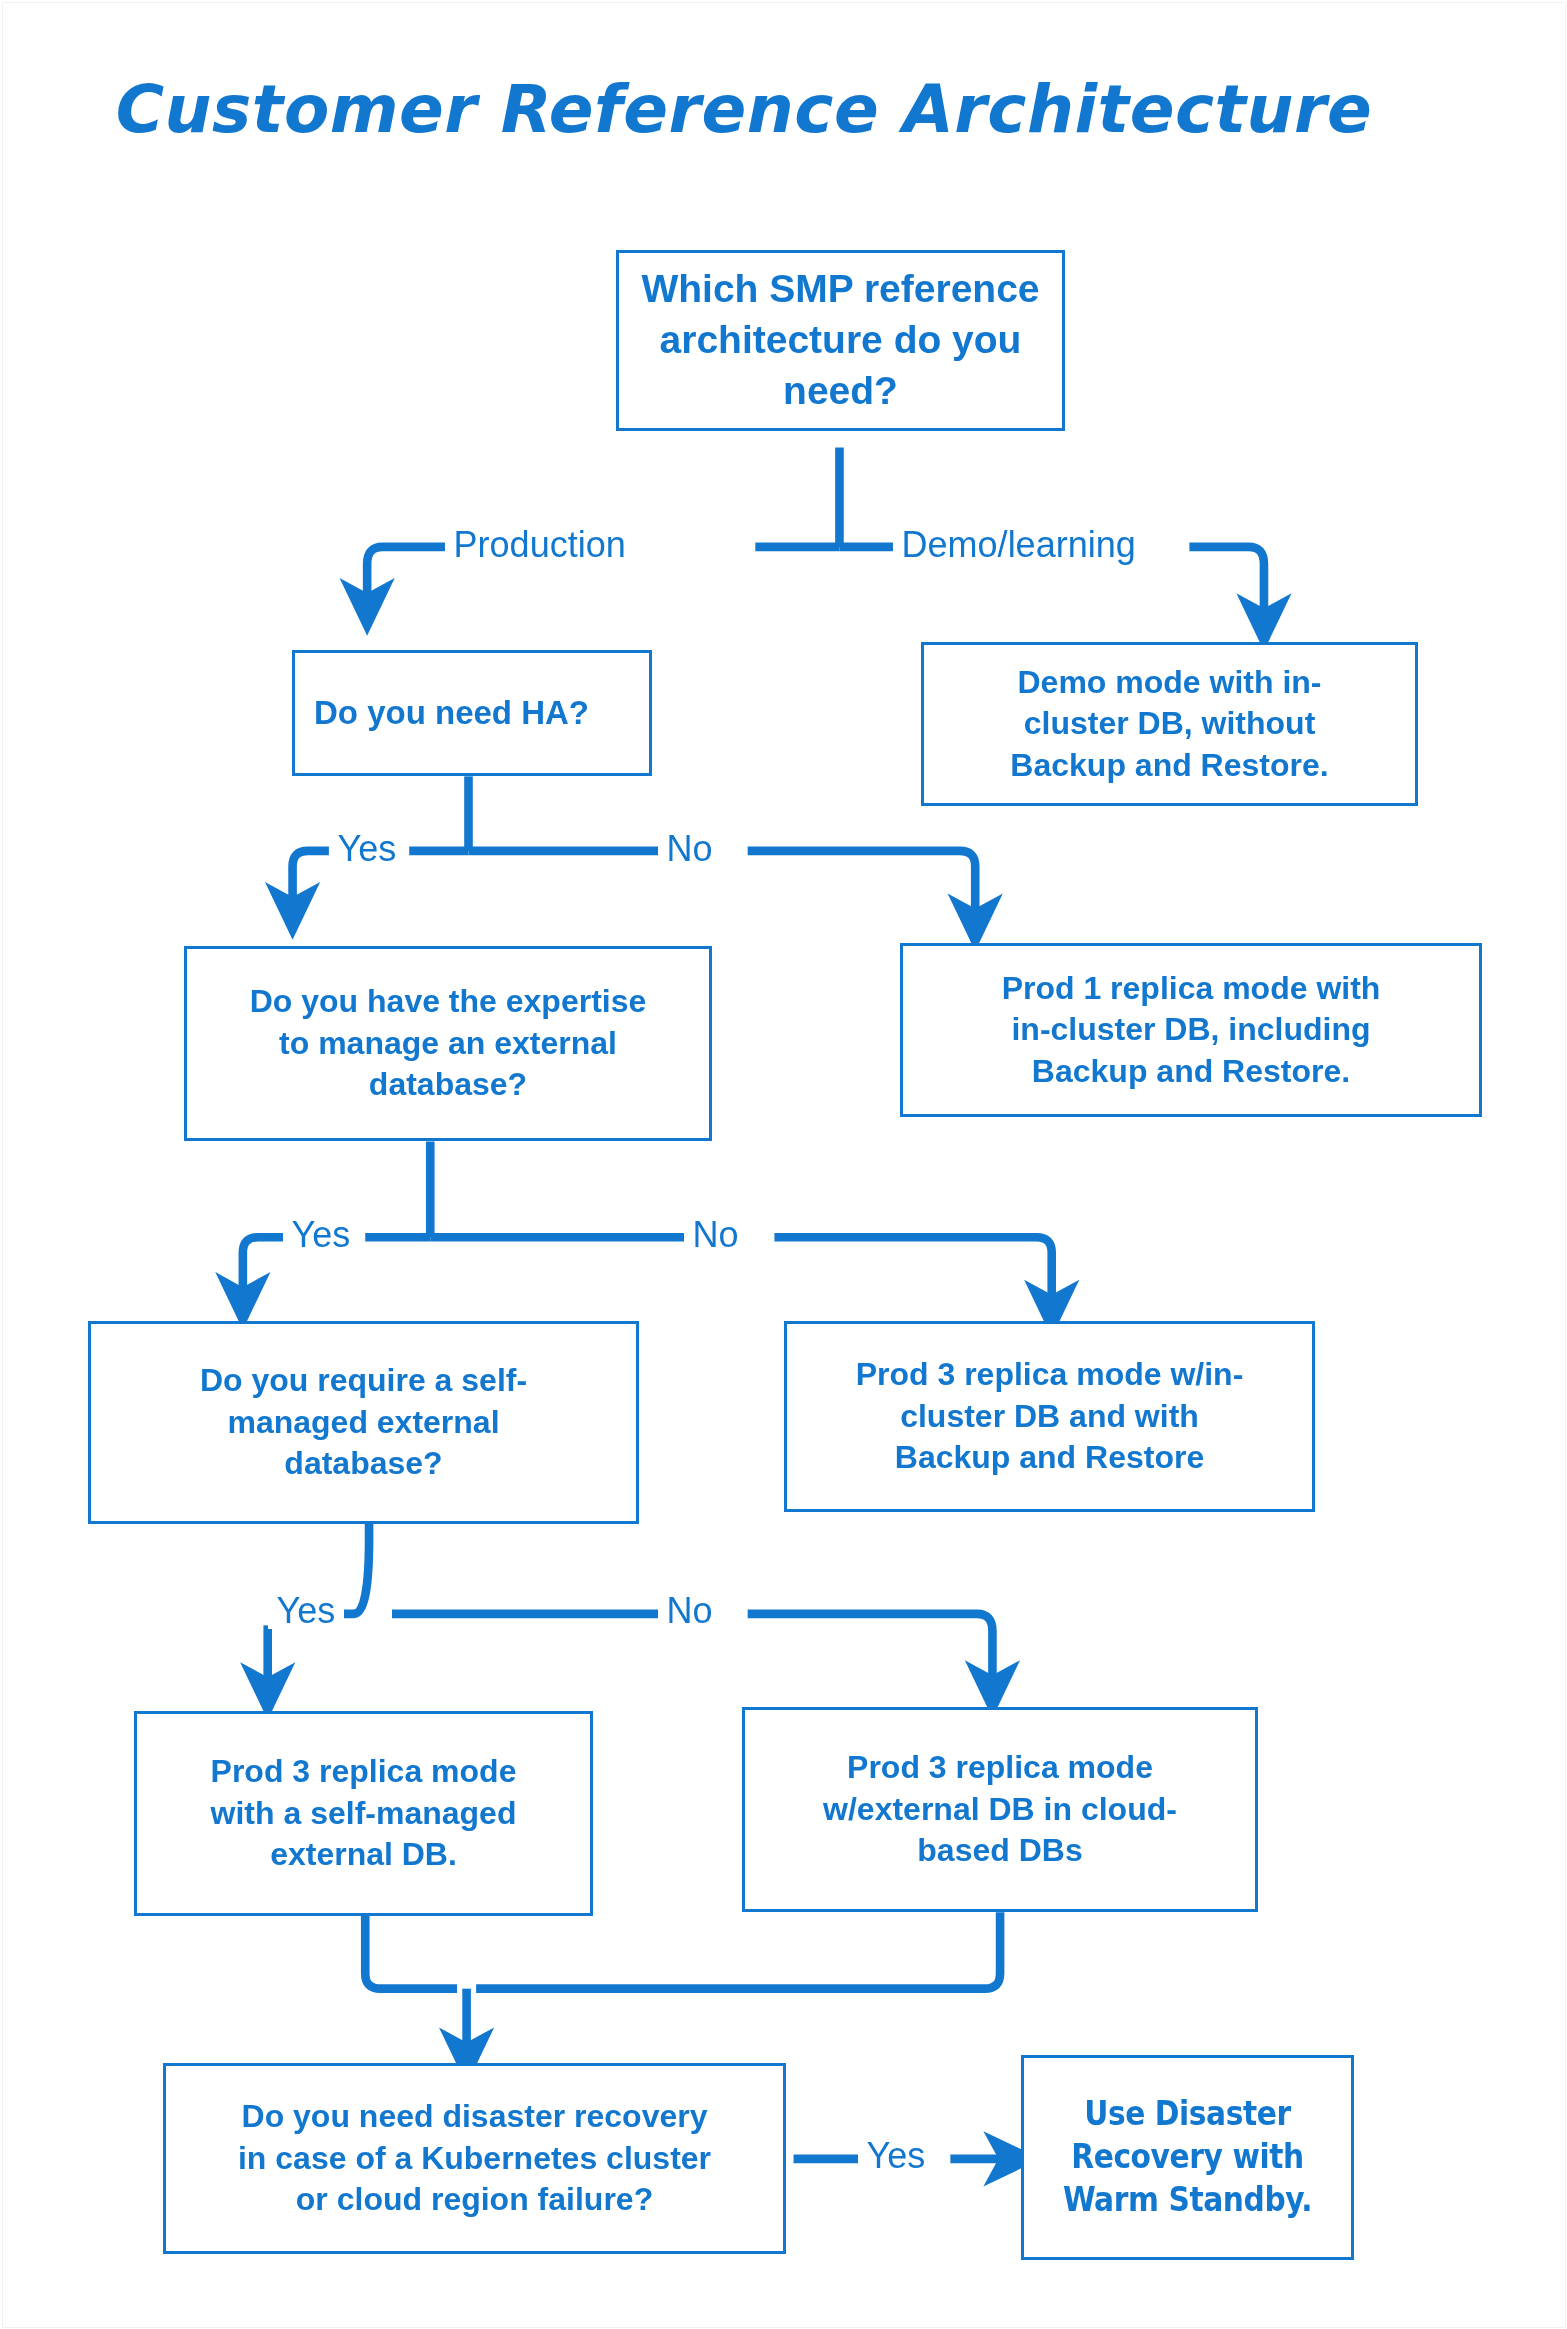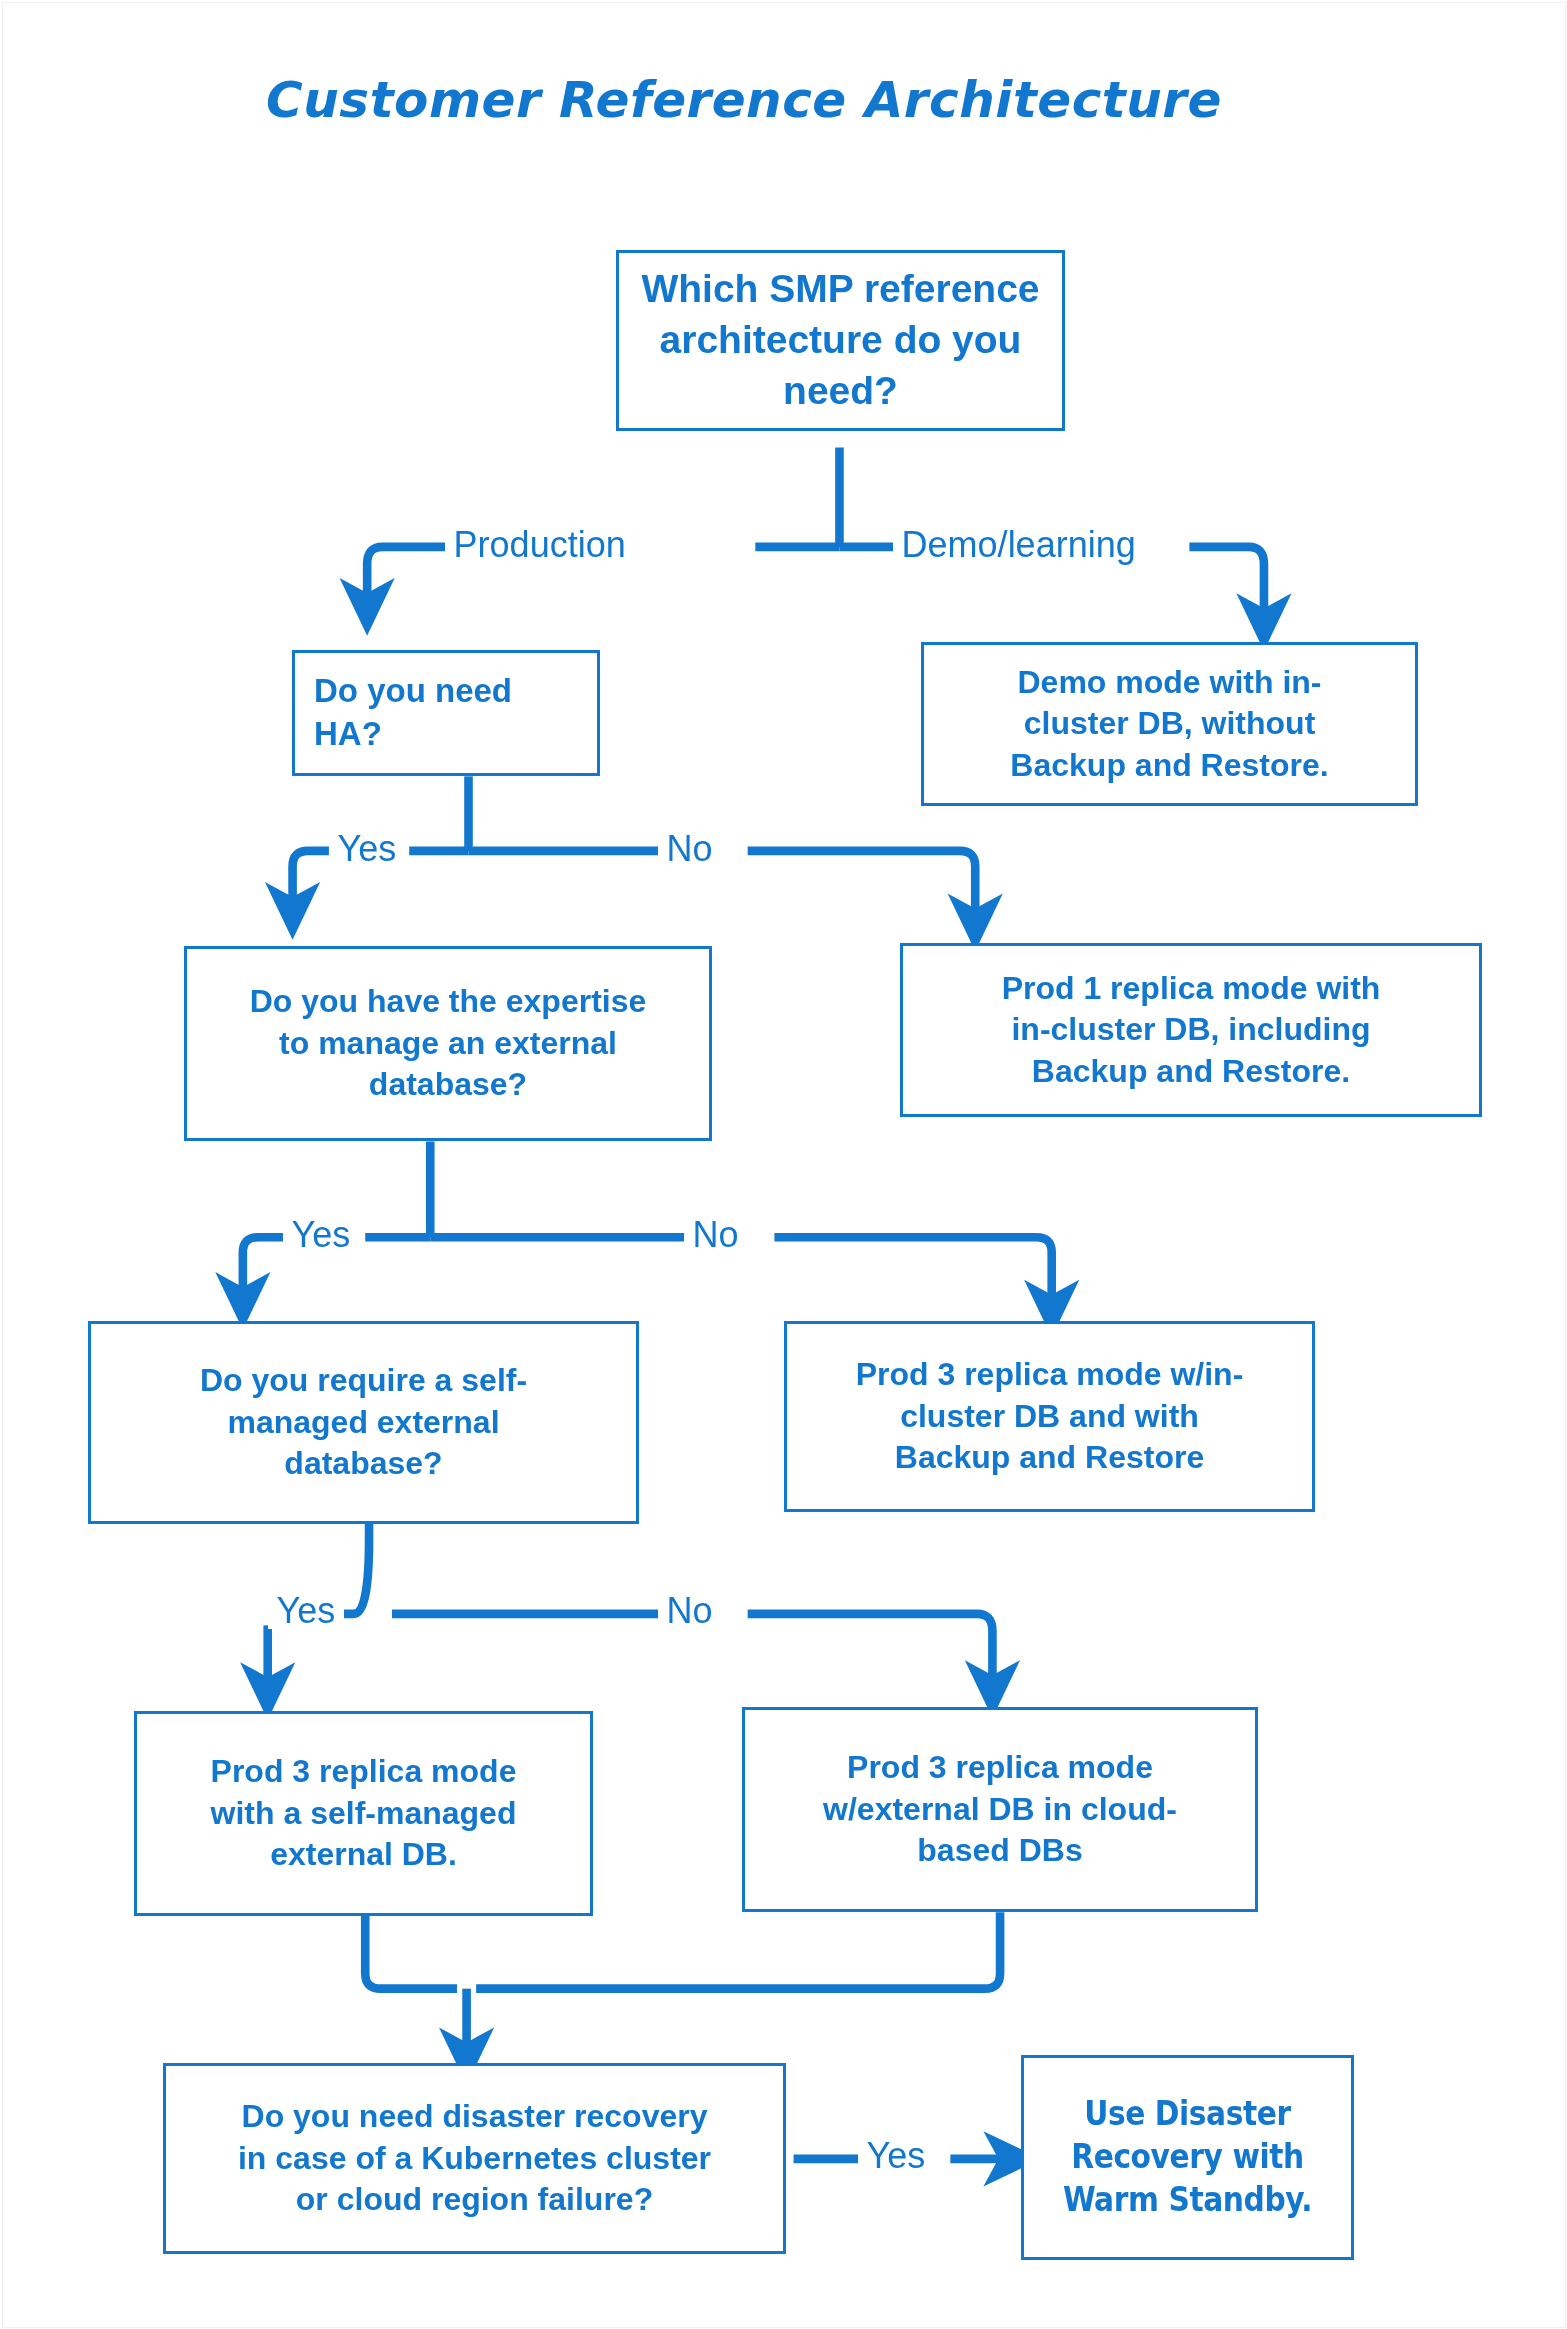--- a/index.html
+++ b/index.html
@@ -28,21 +28,21 @@
     width: 1568px; height: 2330px;
   }
   .title {
     position: absolute;
     left: 0;
     top: 71px;
     width: 1488px;
     text-align: center;
     color: #1277CE;
     font-family: "DejaVu Sans", sans-serif;
-    font-size: 50px;
+    font-size: 66px;
     font-weight: 700;
     font-style: italic;
     letter-spacing: 0.5px;
     white-space: nowrap;
   }
   .node {
     position: absolute;
     box-sizing: border-box;
     border: 3.8px solid #1277CE;
     background: #ffffff;
@@ -133,21 +133,21 @@
 architecture do you
 need?</span>
   </div>
 
   <div class="node" style="left:921px; top:642px; width:497px; height:164px; font-size:32px;">
     <span class="node-text">Demo mode with in-
 cluster DB, without
 Backup and Restore.</span>
   </div>
 
-  <div class="node left-align" style="left:292px; top:650px; width:308px; height:126px; font-size:33px;">
+  <div class="node left-align" style="left:292px; top:650px; width:360px; height:126px; font-size:33px;">
     <span class="node-text">Do you need HA?</span>
   </div>
 
   <div class="node" style="left:900px; top:943px; width:582px; height:174px; font-size:32px;">
     <span class="node-text">Prod 1 replica mode with
 in-cluster DB, including
 Backup and Restore.</span>
   </div>
 
   <div class="node" style="left:170px; top:946px; width:528px; height:195px; font-size:32px;margin-left:14px;">

